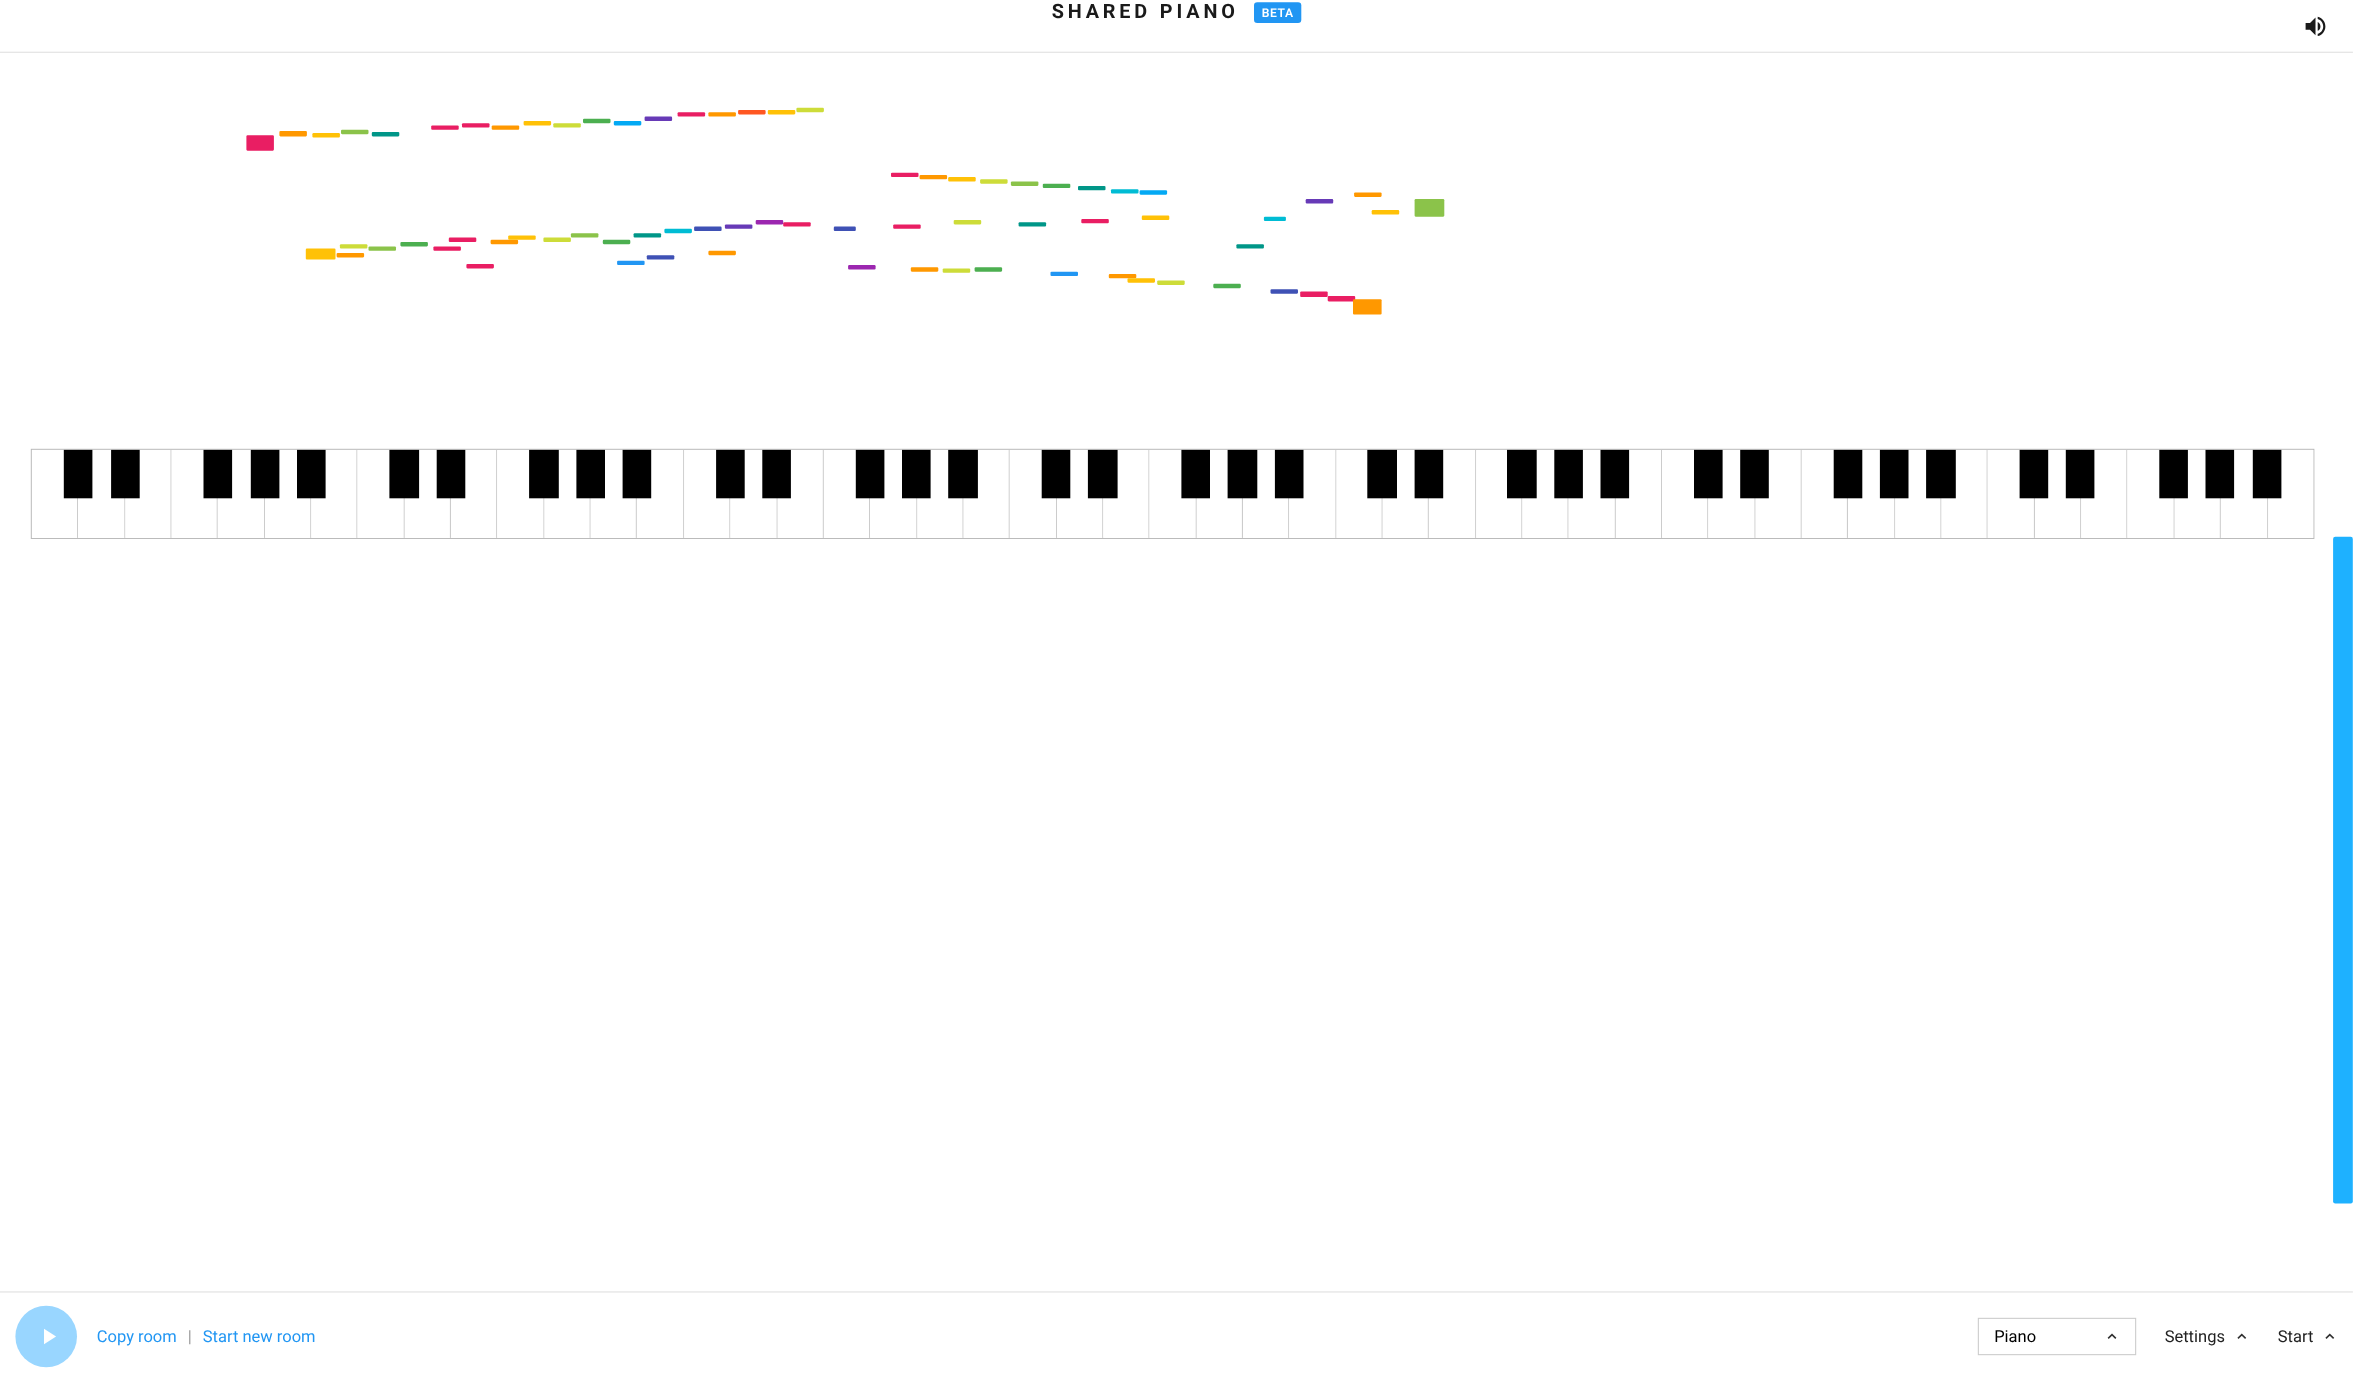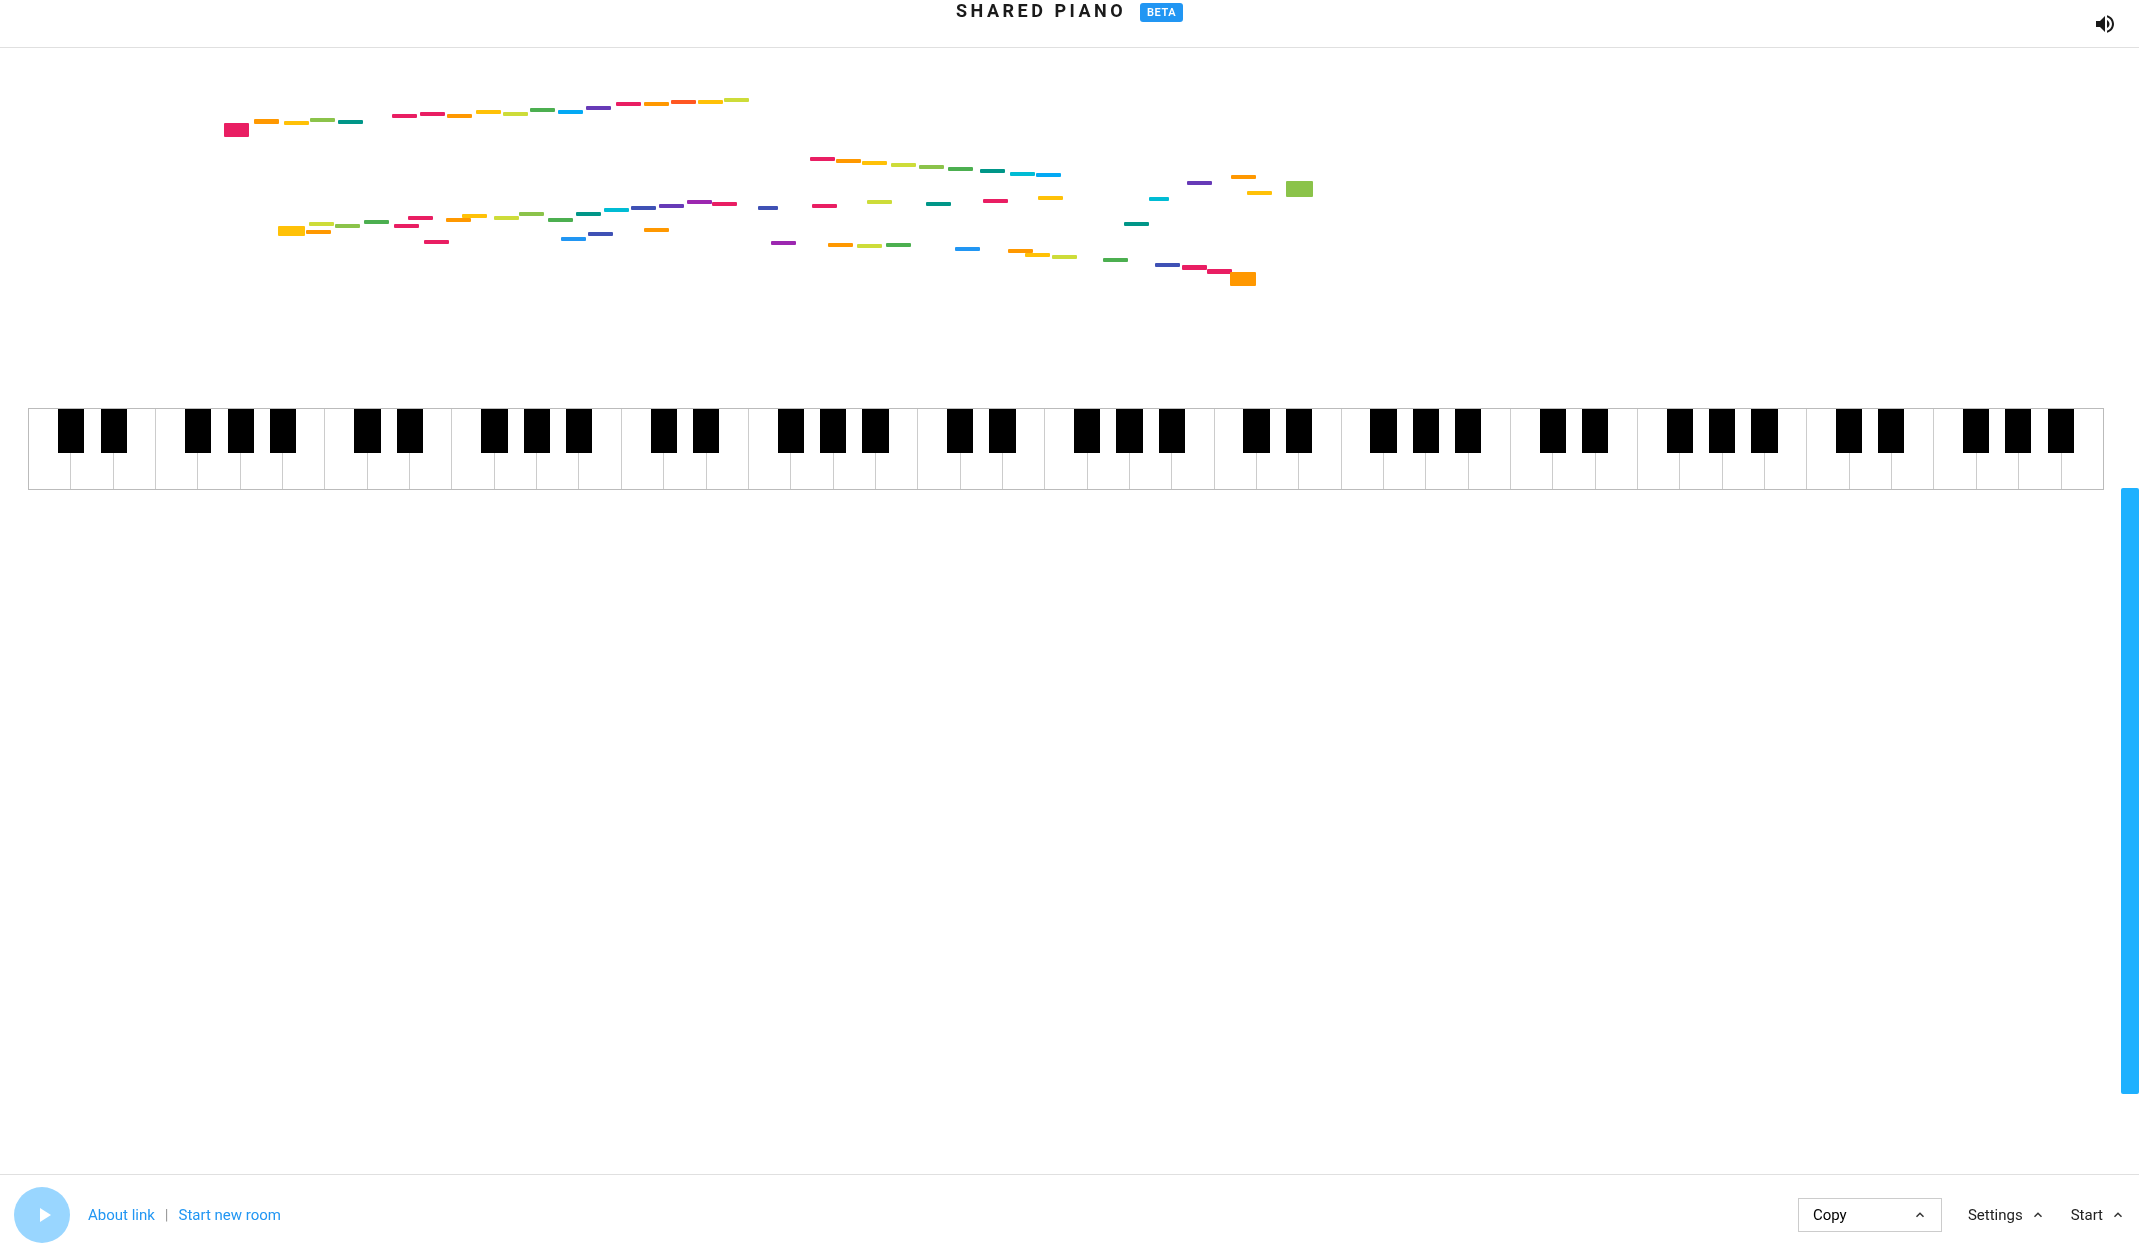--- a/index.html
+++ b/index.html
@@ -406,29 +406,29 @@
 
 <div class="footer">
   <div class="play-btn">
     <svg width="24" height="26" viewBox="0 0 24 24" fill="#ffffff">
       <path d="M8 5v14l11-7z"></path>
     </svg>
   </div>
 
   <div class="footer-main">
     <div class="link-row">
-      <span class="link-action">About link</span>
+      <span class="link-action">Copy room</span>
       <span class="link-sep">|</span>
       <span class="link-action">Start new room</span>
     </div>
   </div>
 
   <div class="footer-right">
     <div class="instrument-select">
-      <span>Copy</span>
+      <span>Piano</span>
       <span class="chev">
         <svg width="14" height="14" viewBox="0 0 24 24" fill="none" stroke="#333" stroke-width="2.5">
             <path d="M6 15l6-6 6 6"></path>
           </svg>
       </span>
     </div>
     <div class="footer-link">
       <span>Settings</span>
       <span class="chev">
         <svg width="14" height="14" viewBox="0 0 24 24" fill="none" stroke="#333" stroke-width="2.5">

